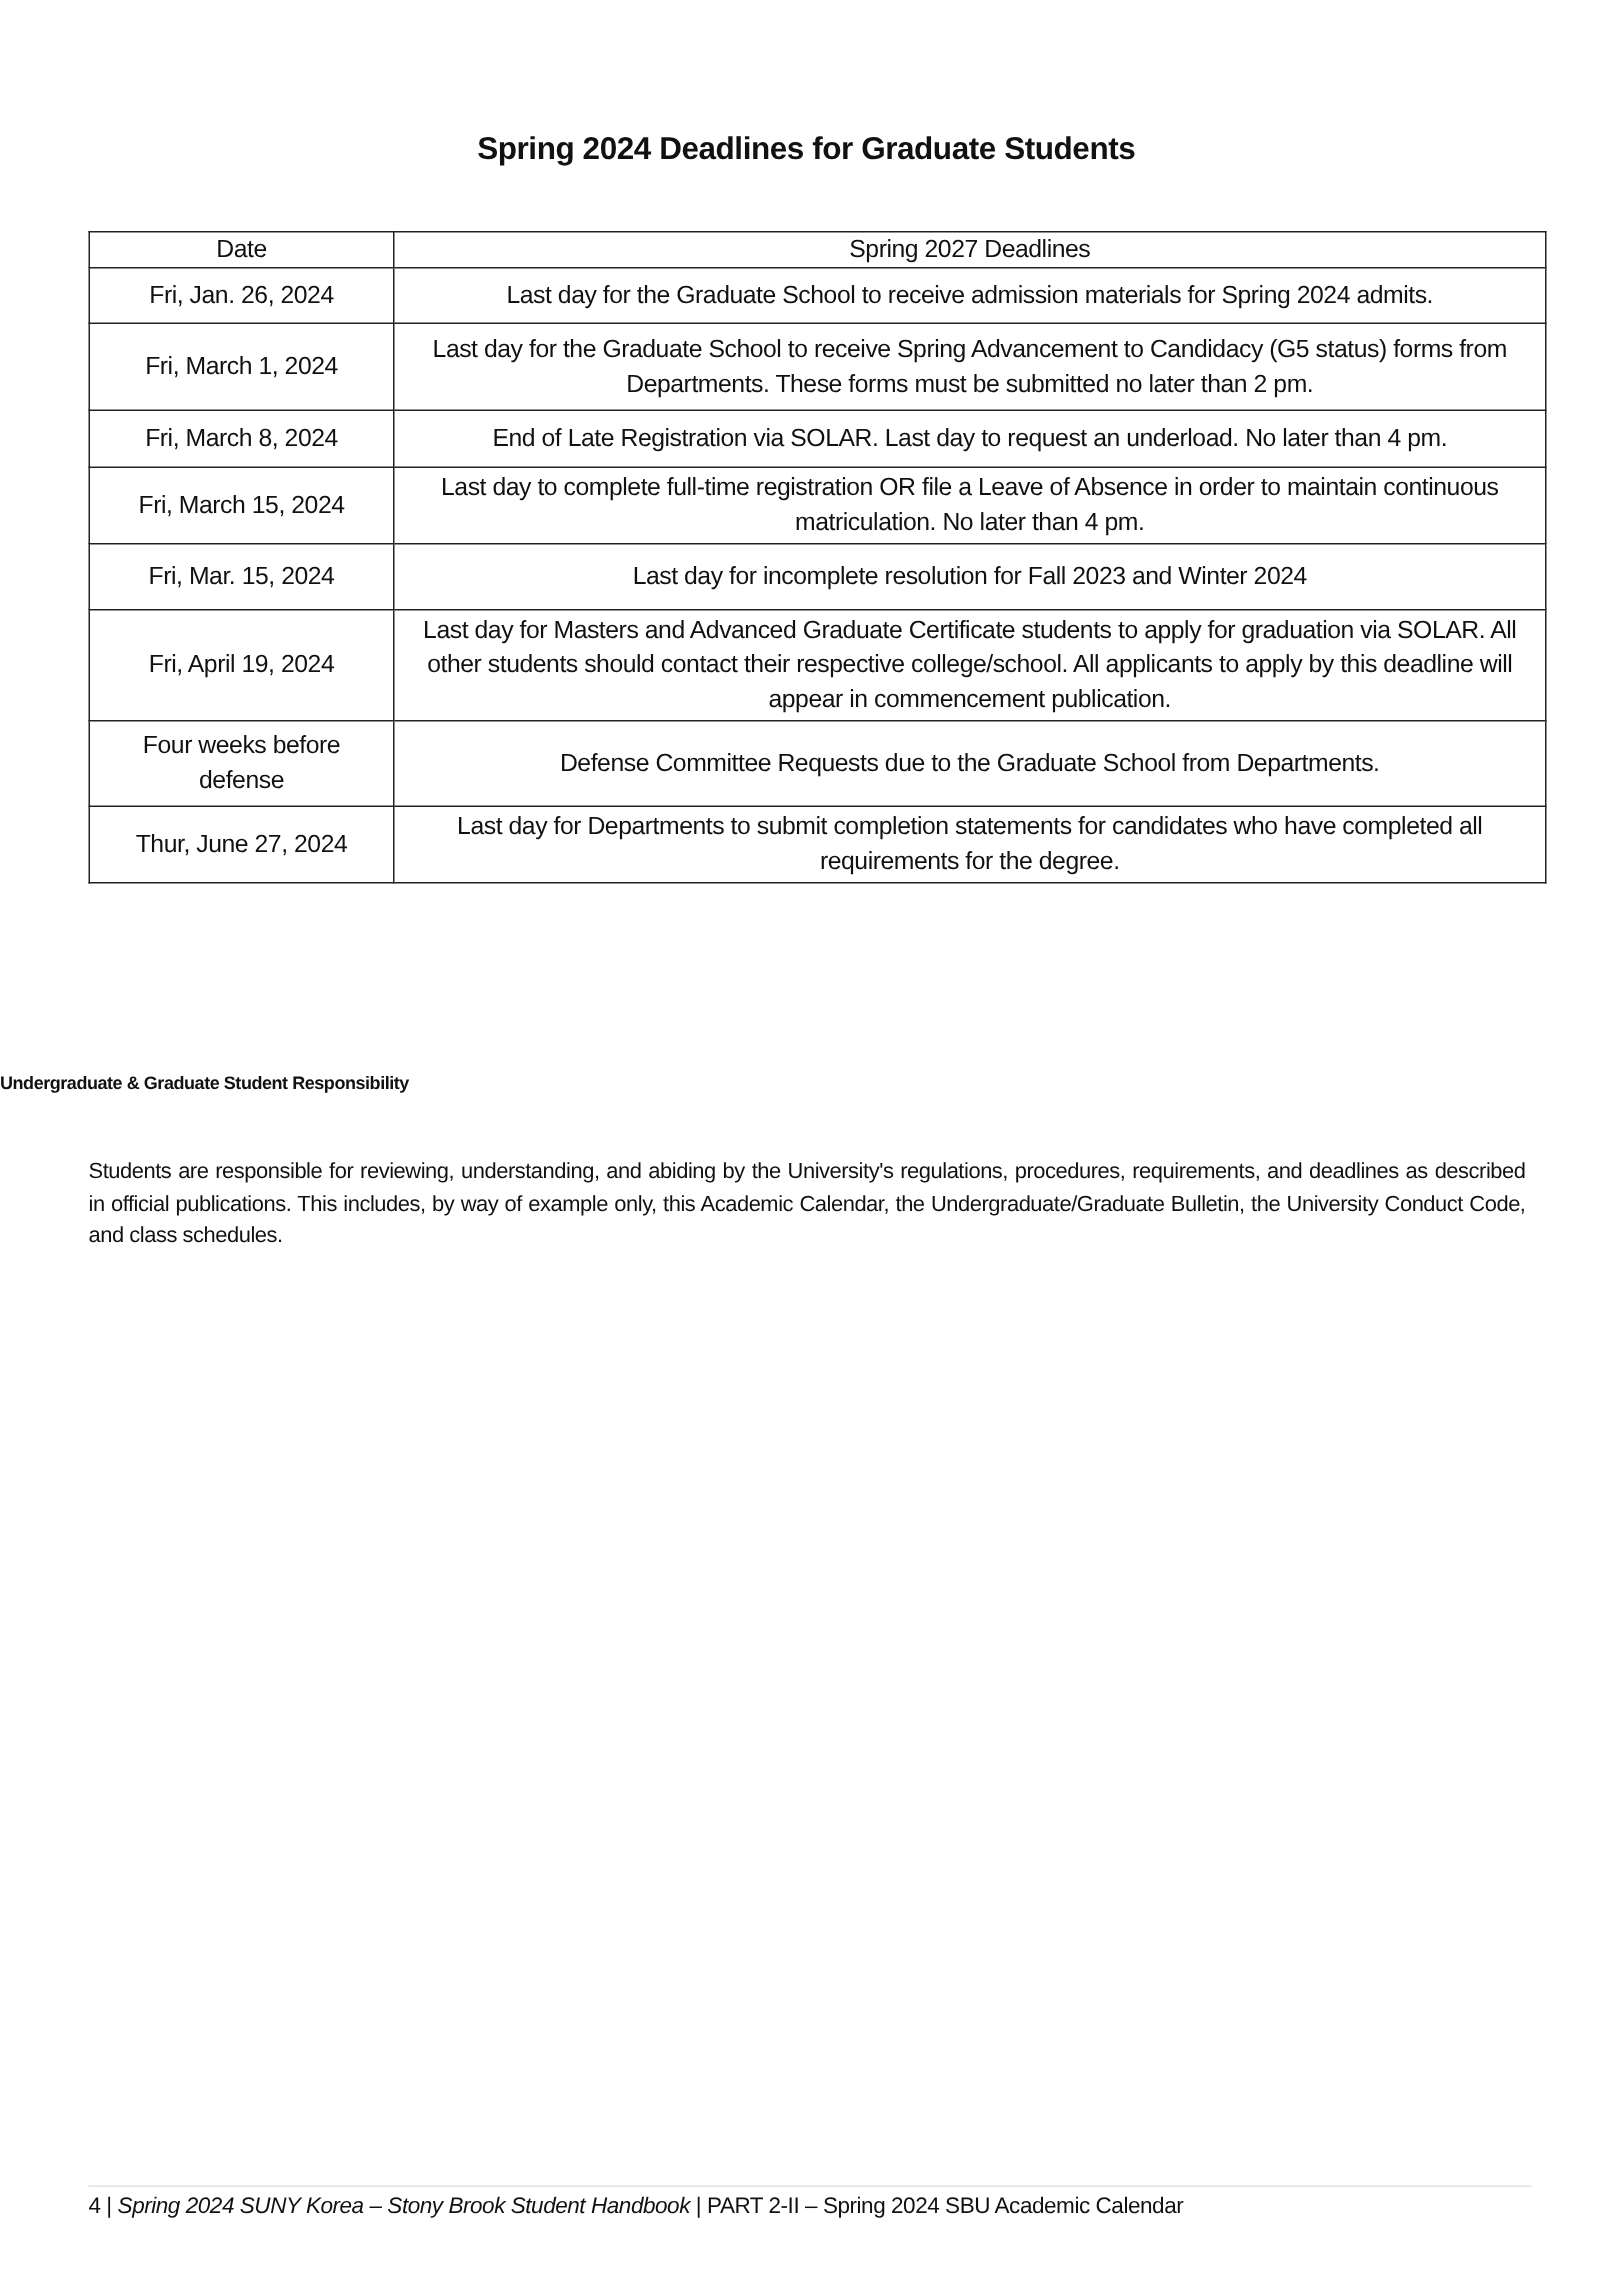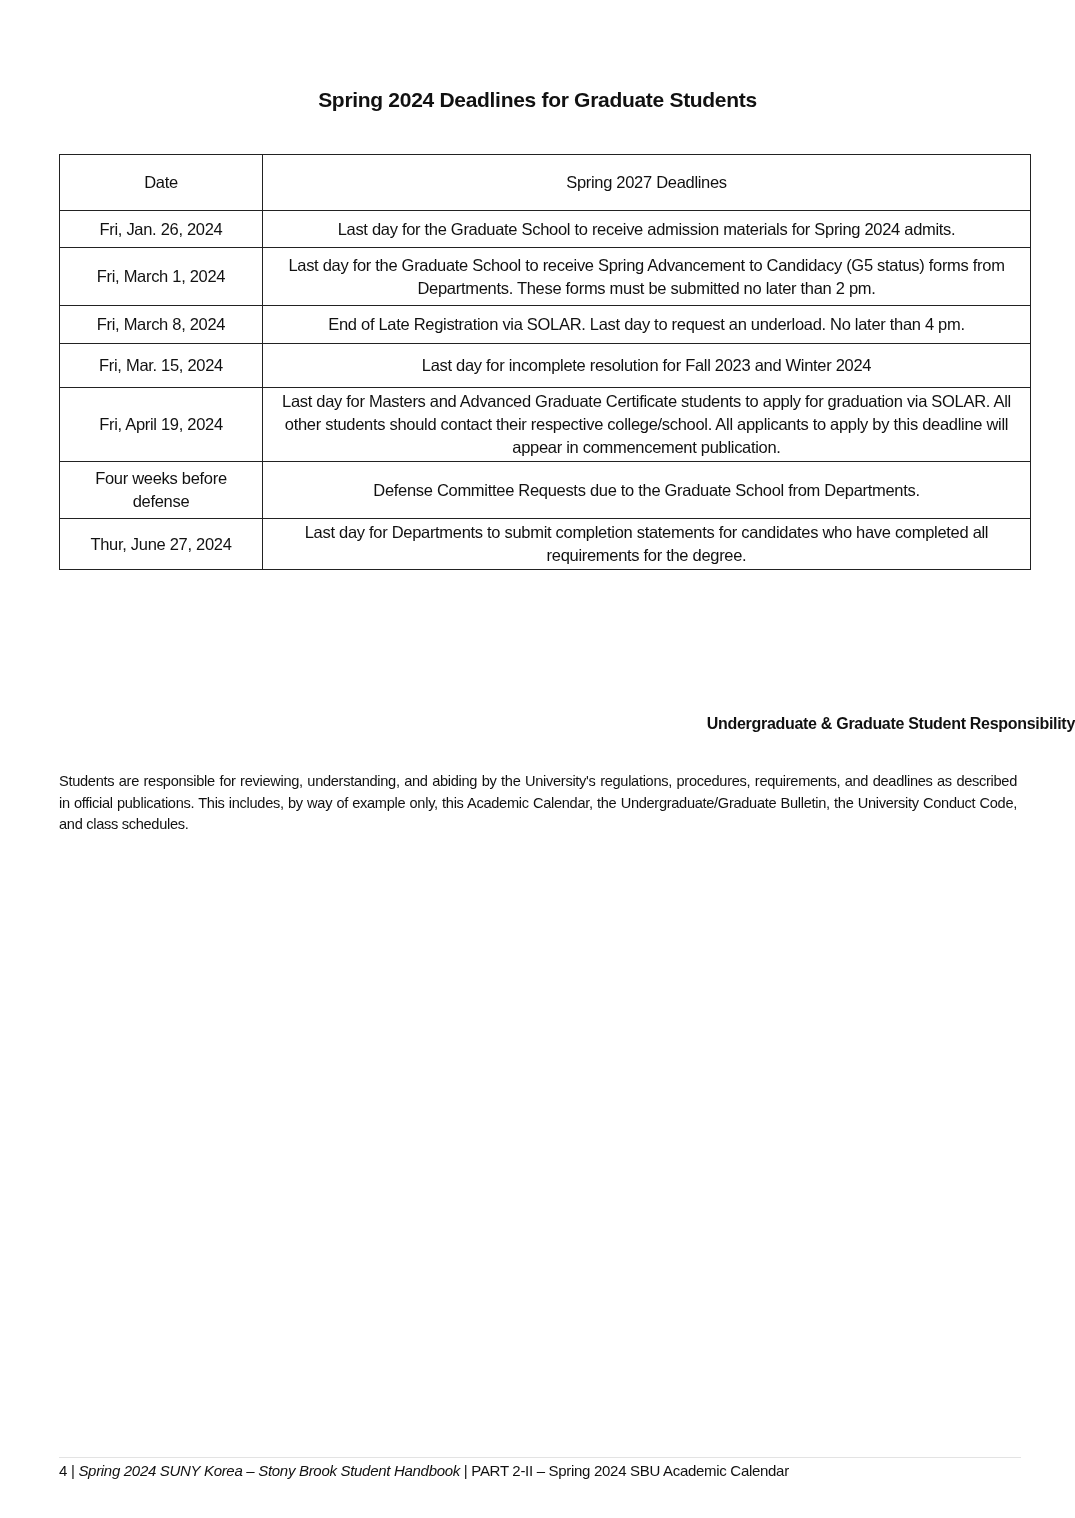--- a/index.html
+++ b/index.html
@@ -11,27 +11,27 @@
       position: absolute; top: 88px; left: 0; width: 1075px;
       text-align: center; font-size: 21px; font-weight: bold; letter-spacing: -0.3px;
     }
     table.deadlines {
       position: absolute; top: 154px; left: 59px; width: 972px;
       border-collapse: collapse; font-size: 16.5px; letter-spacing: -0.3px;
     }
     table.deadlines th, table.deadlines td {
       border: 1px solid #222; padding: 2px 11px; vertical-align: middle; line-height: 23px;
     }
-    table.deadlines th { font-weight: normal; text-align: center; height: 21px; padding: 16px 11px; }
+    table.deadlines th { font-weight: normal; text-align: center; height: 21px; padding: 0 11px; }
     table.deadlines th.c-date { width: 180px; }
     table.deadlines td.date { text-align: center; }
     table.deadlines td.desc { text-align: center; }
     .section-heading {
-      position: absolute; top: 715px; left: 0; width: 1075px; text-align: right;
-      font-size: 16px; font-weight: bold; letter-spacing: -0.3px;
+      position: absolute; top: 715px; left: 0; width: 1075px; text-align: left;
+      font-size: 12px; font-weight: bold; letter-spacing: -0.3px;
     }
     .body-text {
       position: absolute; top: 771px; left: 59px; width: 958px;
       font-size: 14.6px; line-height: 21.5px; text-align: justify; letter-spacing: -0.3px;
     }
     .footer-rule {
       position: absolute; top: 1457px; left: 59px; width: 962px; height: 1px; background: #e3e3e3;
     }
     .footer {
       position: absolute; top: 1462px; left: 59px; font-size: 15px; letter-spacing: -0.3px;
@@ -56,20 +56,24 @@
       <td class="desc">Last day for the Graduate School to receive admission materials for Spring 2024 admits.</td>
     </tr>
     <tr style="height:58px">
       <td class="date">Fri, March 1, 2024</td>
       <td class="desc">Last day for the Graduate School to receive Spring Advancement to Candidacy (G5 status) forms from Departments. These forms must be submitted no later than 2 pm.</td>
     </tr>
     <tr style="height:38px">
       <td class="date">Fri, March 8, 2024</td>
       <td class="desc">End of Late Registration via SOLAR. Last day to request an underload. No later than 4 pm.</td>
     </tr>
+    <tr style="height:49px">
+      <td class="date">Fri, March 15, 2024</td>
+      <td class="desc">Last day to complete full-time registration OR file a Leave of Absence in order to maintain continuous matriculation. No later than 4 pm.</td>
+    </tr>
     <tr style="height:44px">
       <td class="date">Fri, Mar. 15, 2024</td>
       <td class="desc">Last day for incomplete resolution for Fall 2023 and Winter 2024</td>
     </tr>
     <tr style="height:73px">
       <td class="date">Fri, April 19, 2024</td>
       <td class="desc">Last day for Masters and Advanced Graduate Certificate students to apply for graduation via SOLAR. All other students should contact their respective college/school. All applicants to apply by this deadline will appear in commencement publication.</td>
     </tr>
     <tr style="height:57px">
       <td class="date">Four weeks before defense</td>

